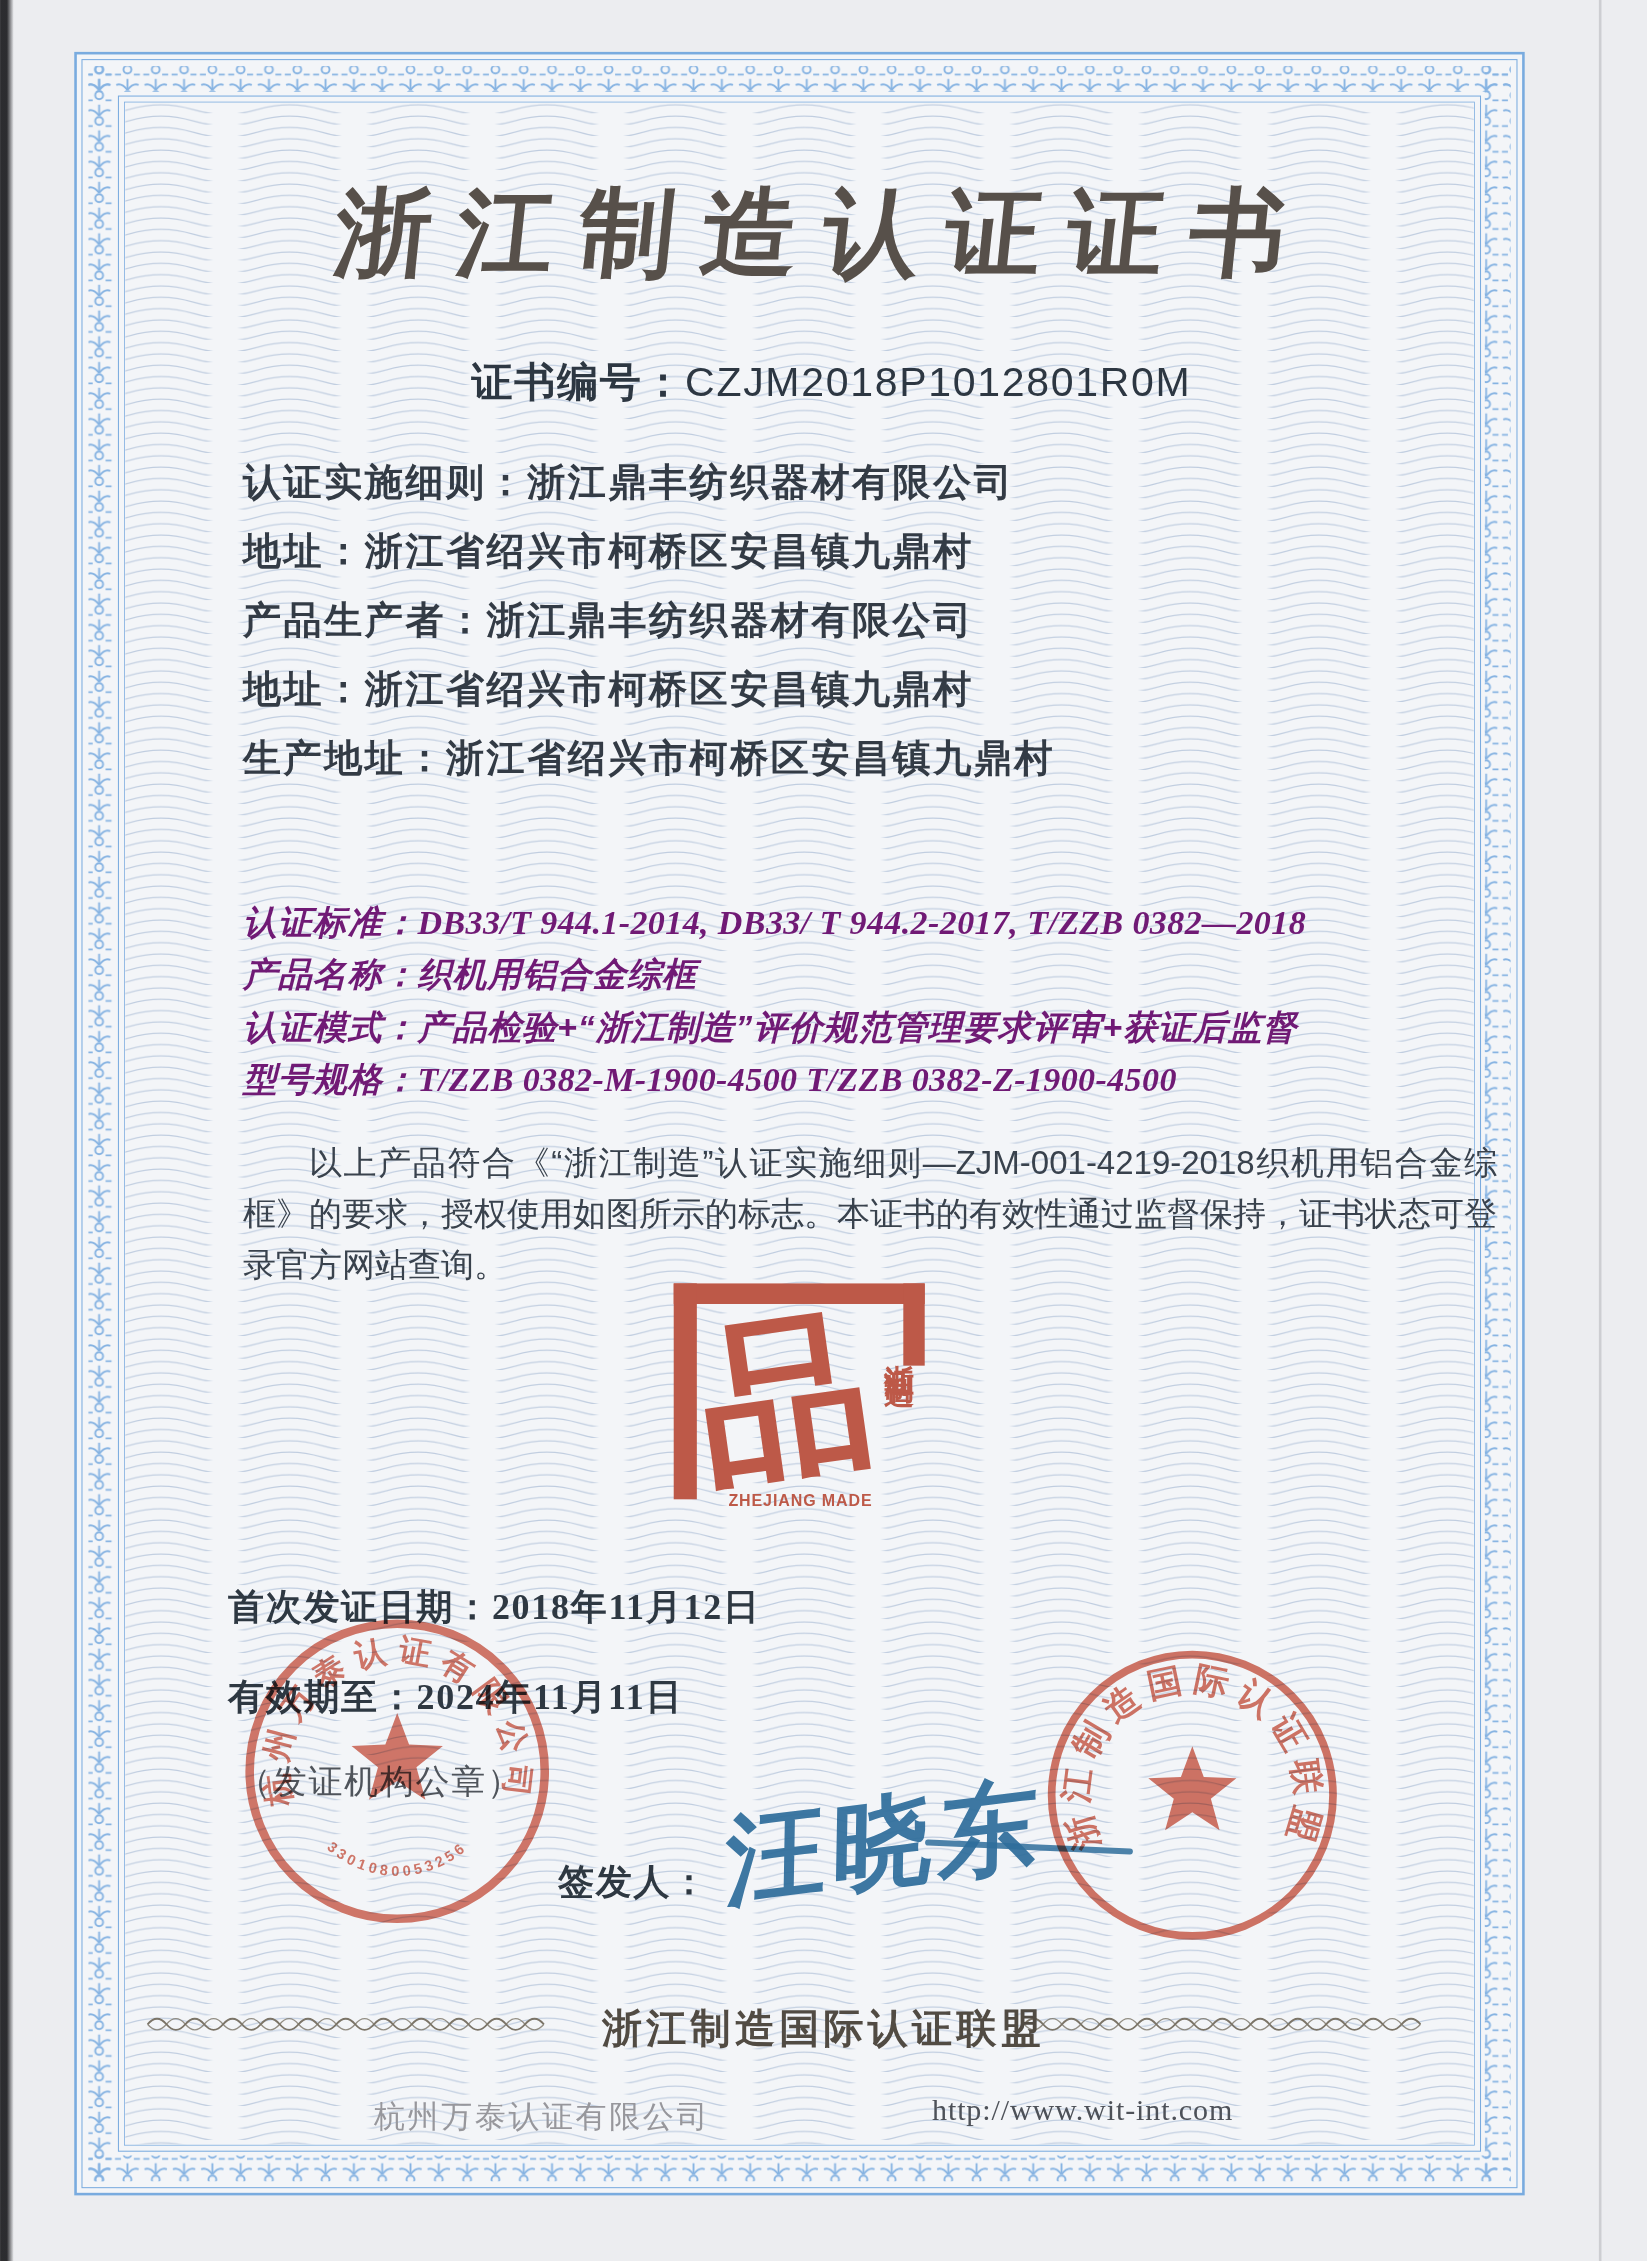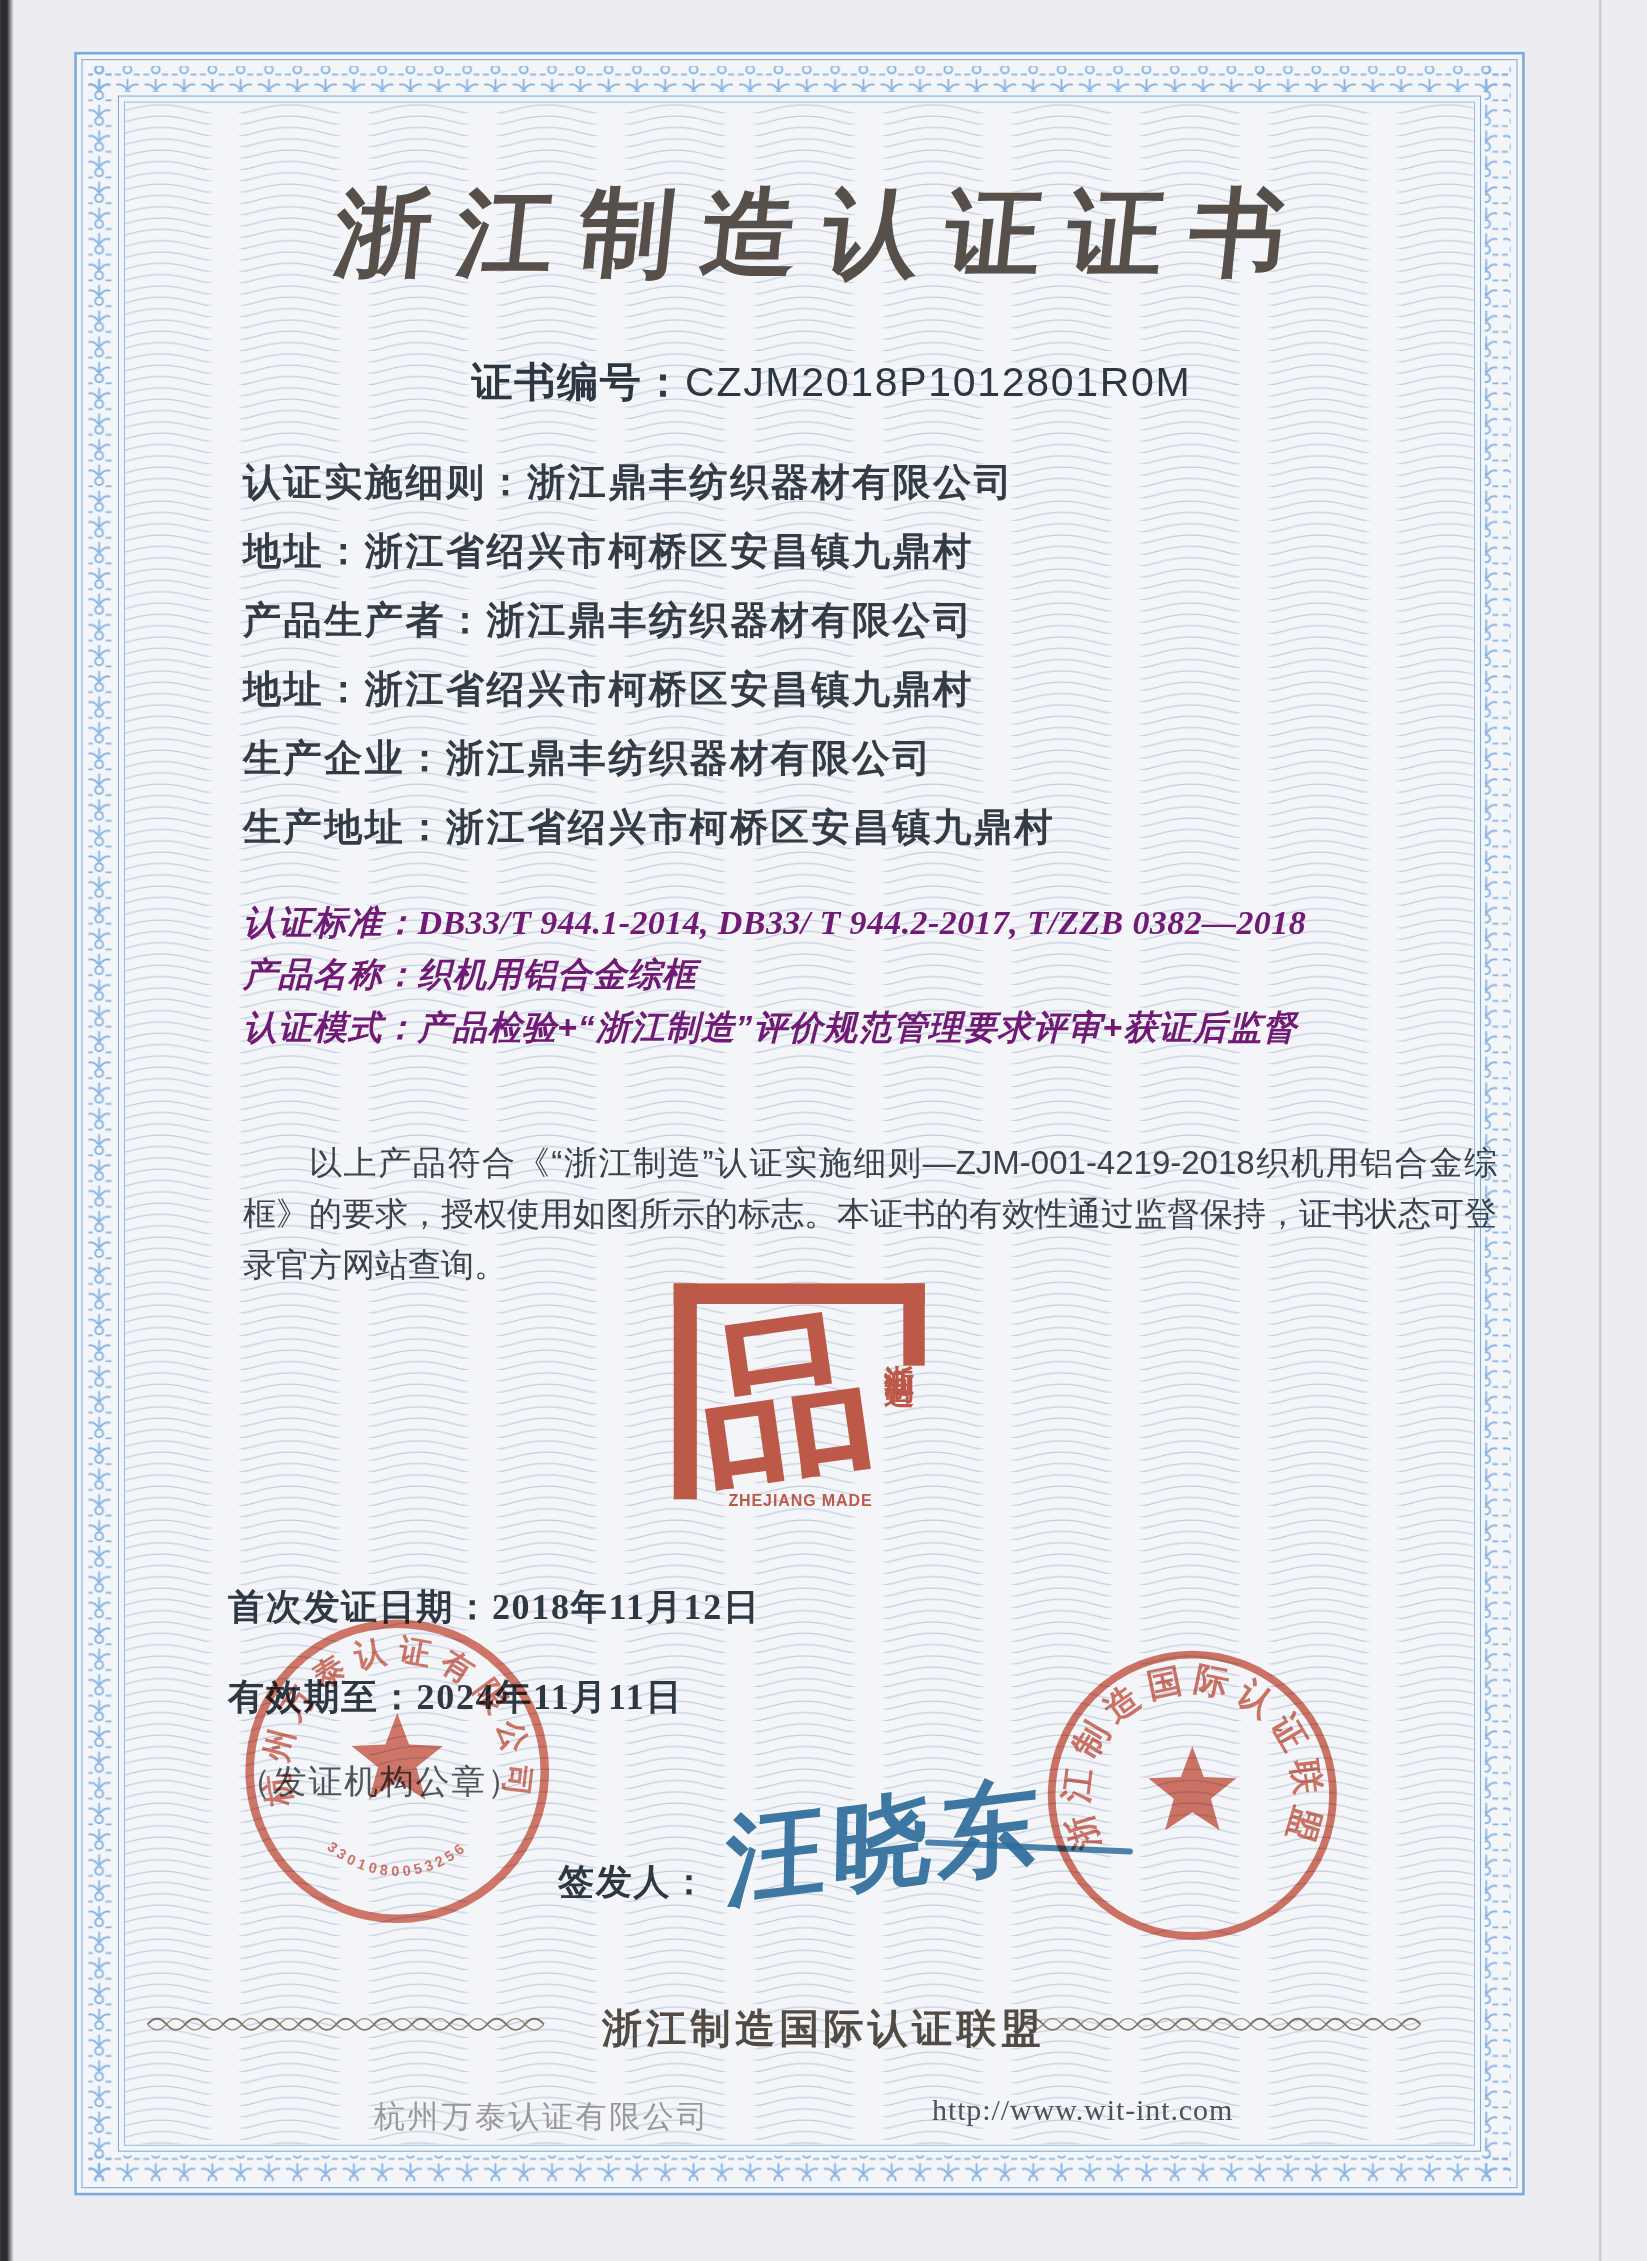--- a/index.html
+++ b/index.html
@@ -123,36 +123,36 @@
     <div class="field-row">
       <span>地址：</span><span>浙江省绍兴市柯桥区安昌镇九鼎村</span>
     </div>
     <div class="field-row">
       <span>产品生产者：</span><span>浙江鼎丰纺织器材有限公司</span>
     </div>
     <div class="field-row">
       <span>地址：</span><span>浙江省绍兴市柯桥区安昌镇九鼎村</span>
     </div>
     <div class="field-row">
-      <span>生产企业：</span><span>浙江鼎丰纺织器材有限公司</span>
-    </div>
-    <div class="field-row">
       <span>生产地址：</span><span>浙江省绍兴市柯桥区安昌镇九鼎村</span>
     </div>
   </div>
 
   <div class="details">
     <div class="detail-row">
       <span>认证标准：</span><span class="serifv">DB33/T 944.1-2014, DB33/ T 944.2-2017, T/ZZB 0382—2018</span>
     </div>
     <div class="detail-row">
       <span>产品名称：</span><span>织机用铝合金综框</span>
     </div>
     <div class="detail-row">
       <span>认证模式：</span><span>产品检验+“浙江制造”评价规范管理要求评审+获证后监督</span>
+    </div>
+    <div class="detail-row">
+      <span>型号规格：</span><span class="serifv">T/ZZB 0382-M-1900-4500 T/ZZB 0382-Z-1900-4500</span>
     </div>
   </div>
 
   <div class="paragraph">以上产品符合《“浙江制造”认证实施细则—ZJM-001-4219-2018织机用铝合金综框》的要求，授权使用如图所示的标志。本证书的有效性通过监督保持，证书状态可登录官方网站查询。</div>
 
   <div class="logo">
     <svg class="logo-frame" width="257" height="249" viewBox="0 0 300 290">
       <rect x="2" y="6" width="293" height="24" fill="#bd5948"></rect>
       <rect x="2" y="6" width="27" height="252" fill="#bd5948"></rect>
       <rect x="270" y="6" width="25" height="96" fill="#bd5948"></rect>

